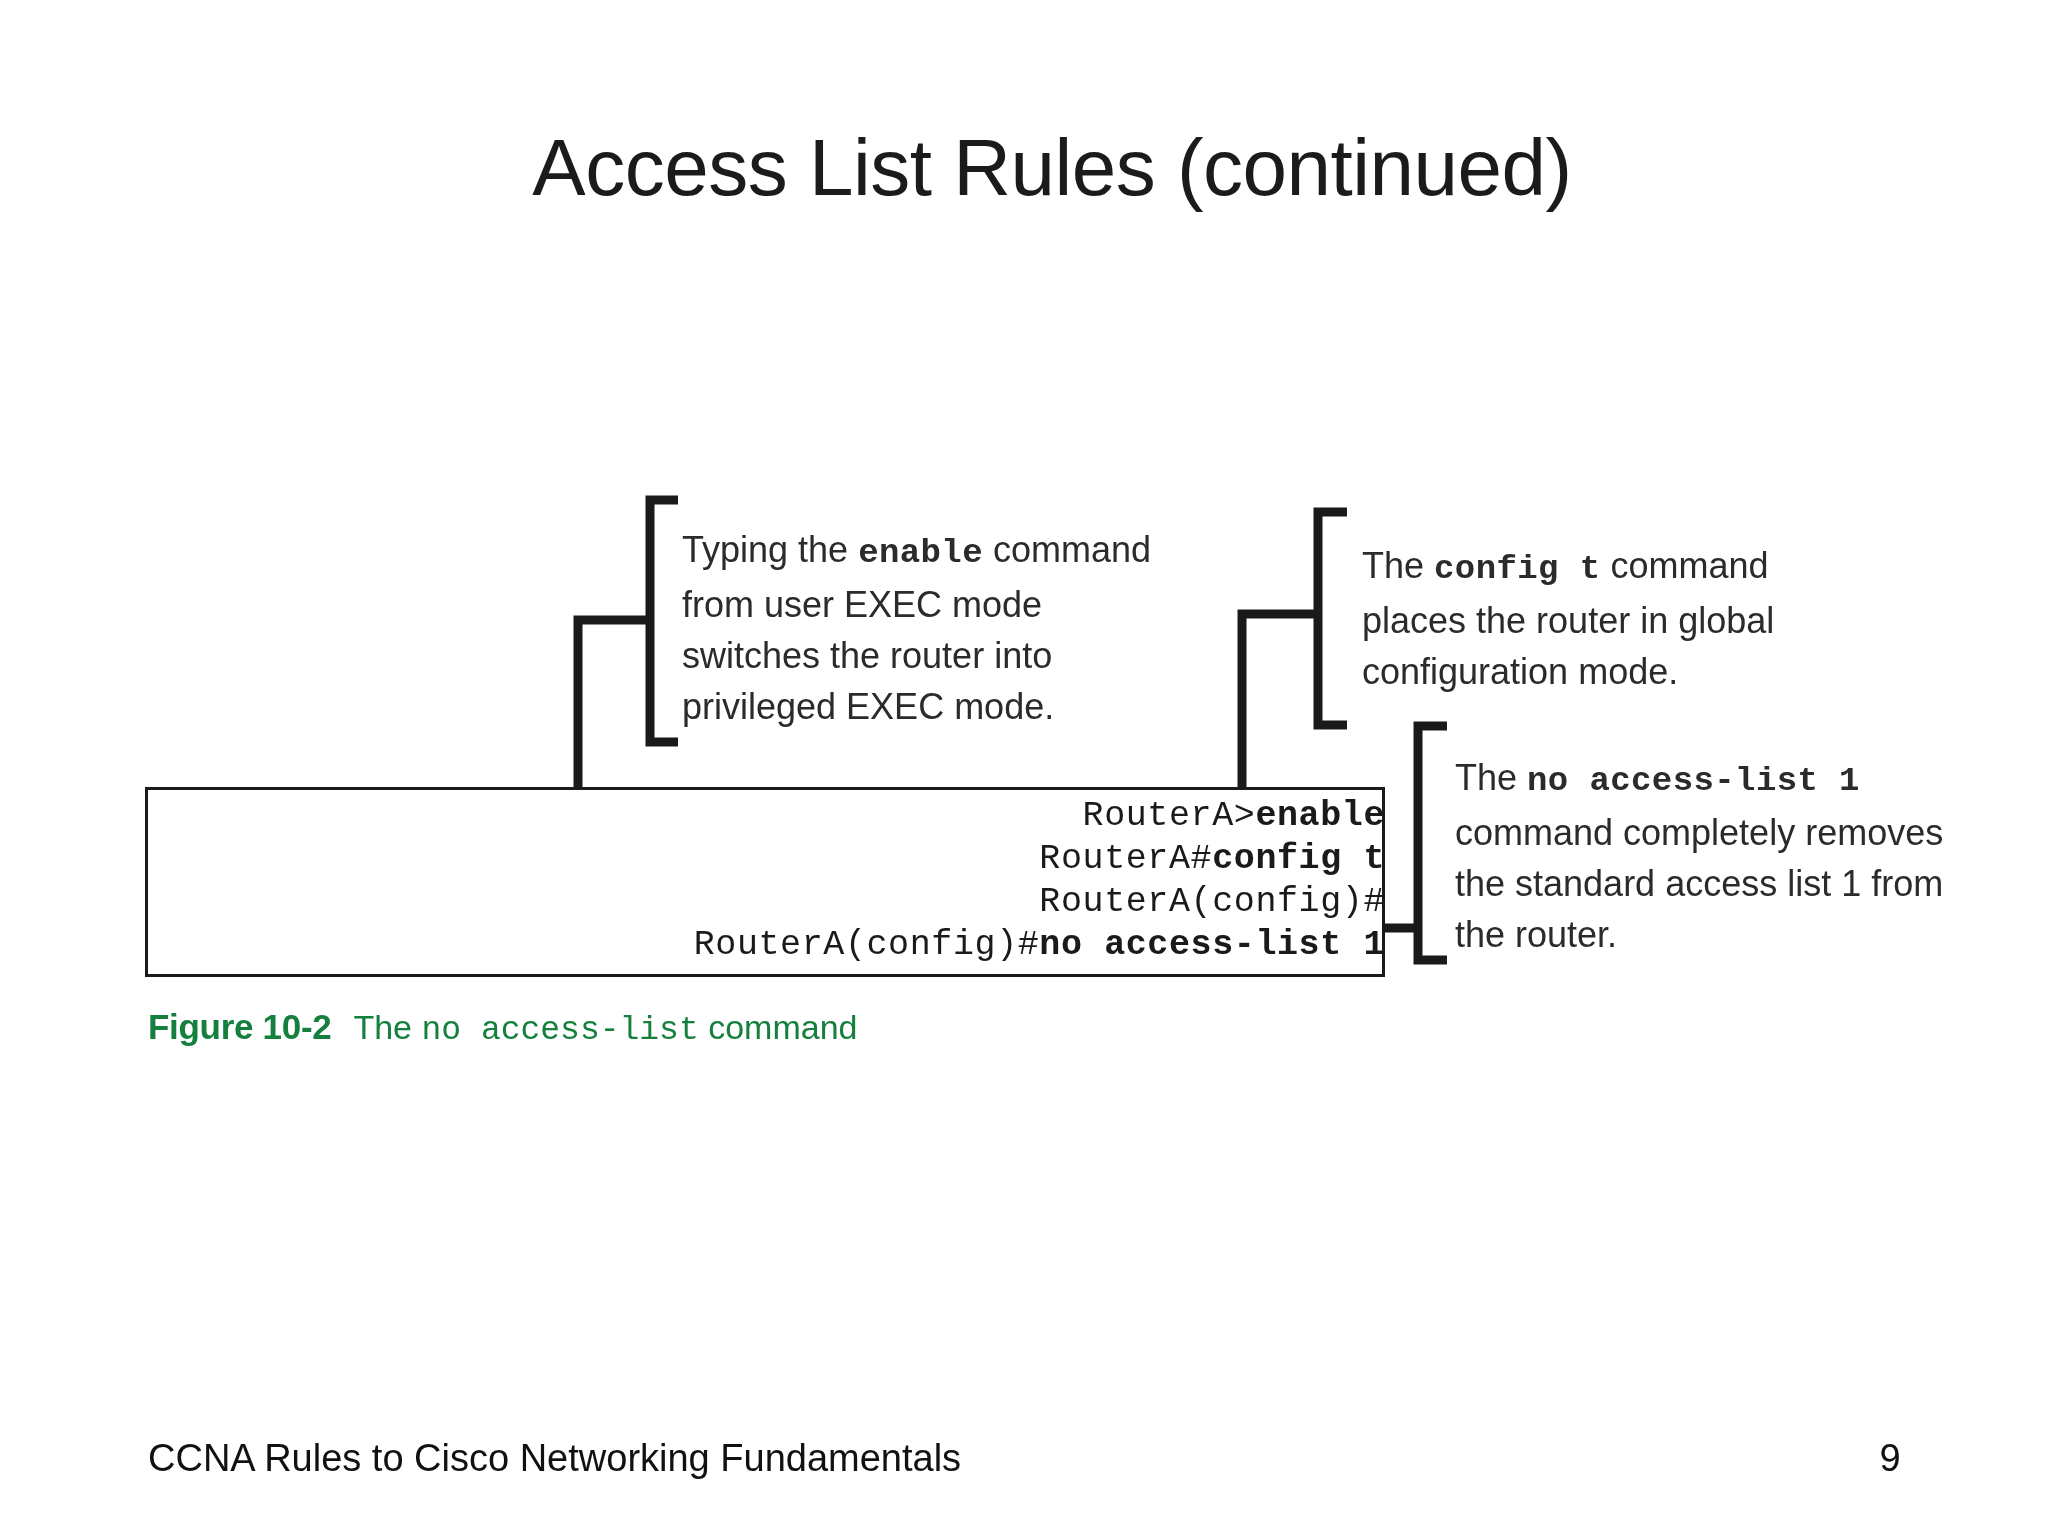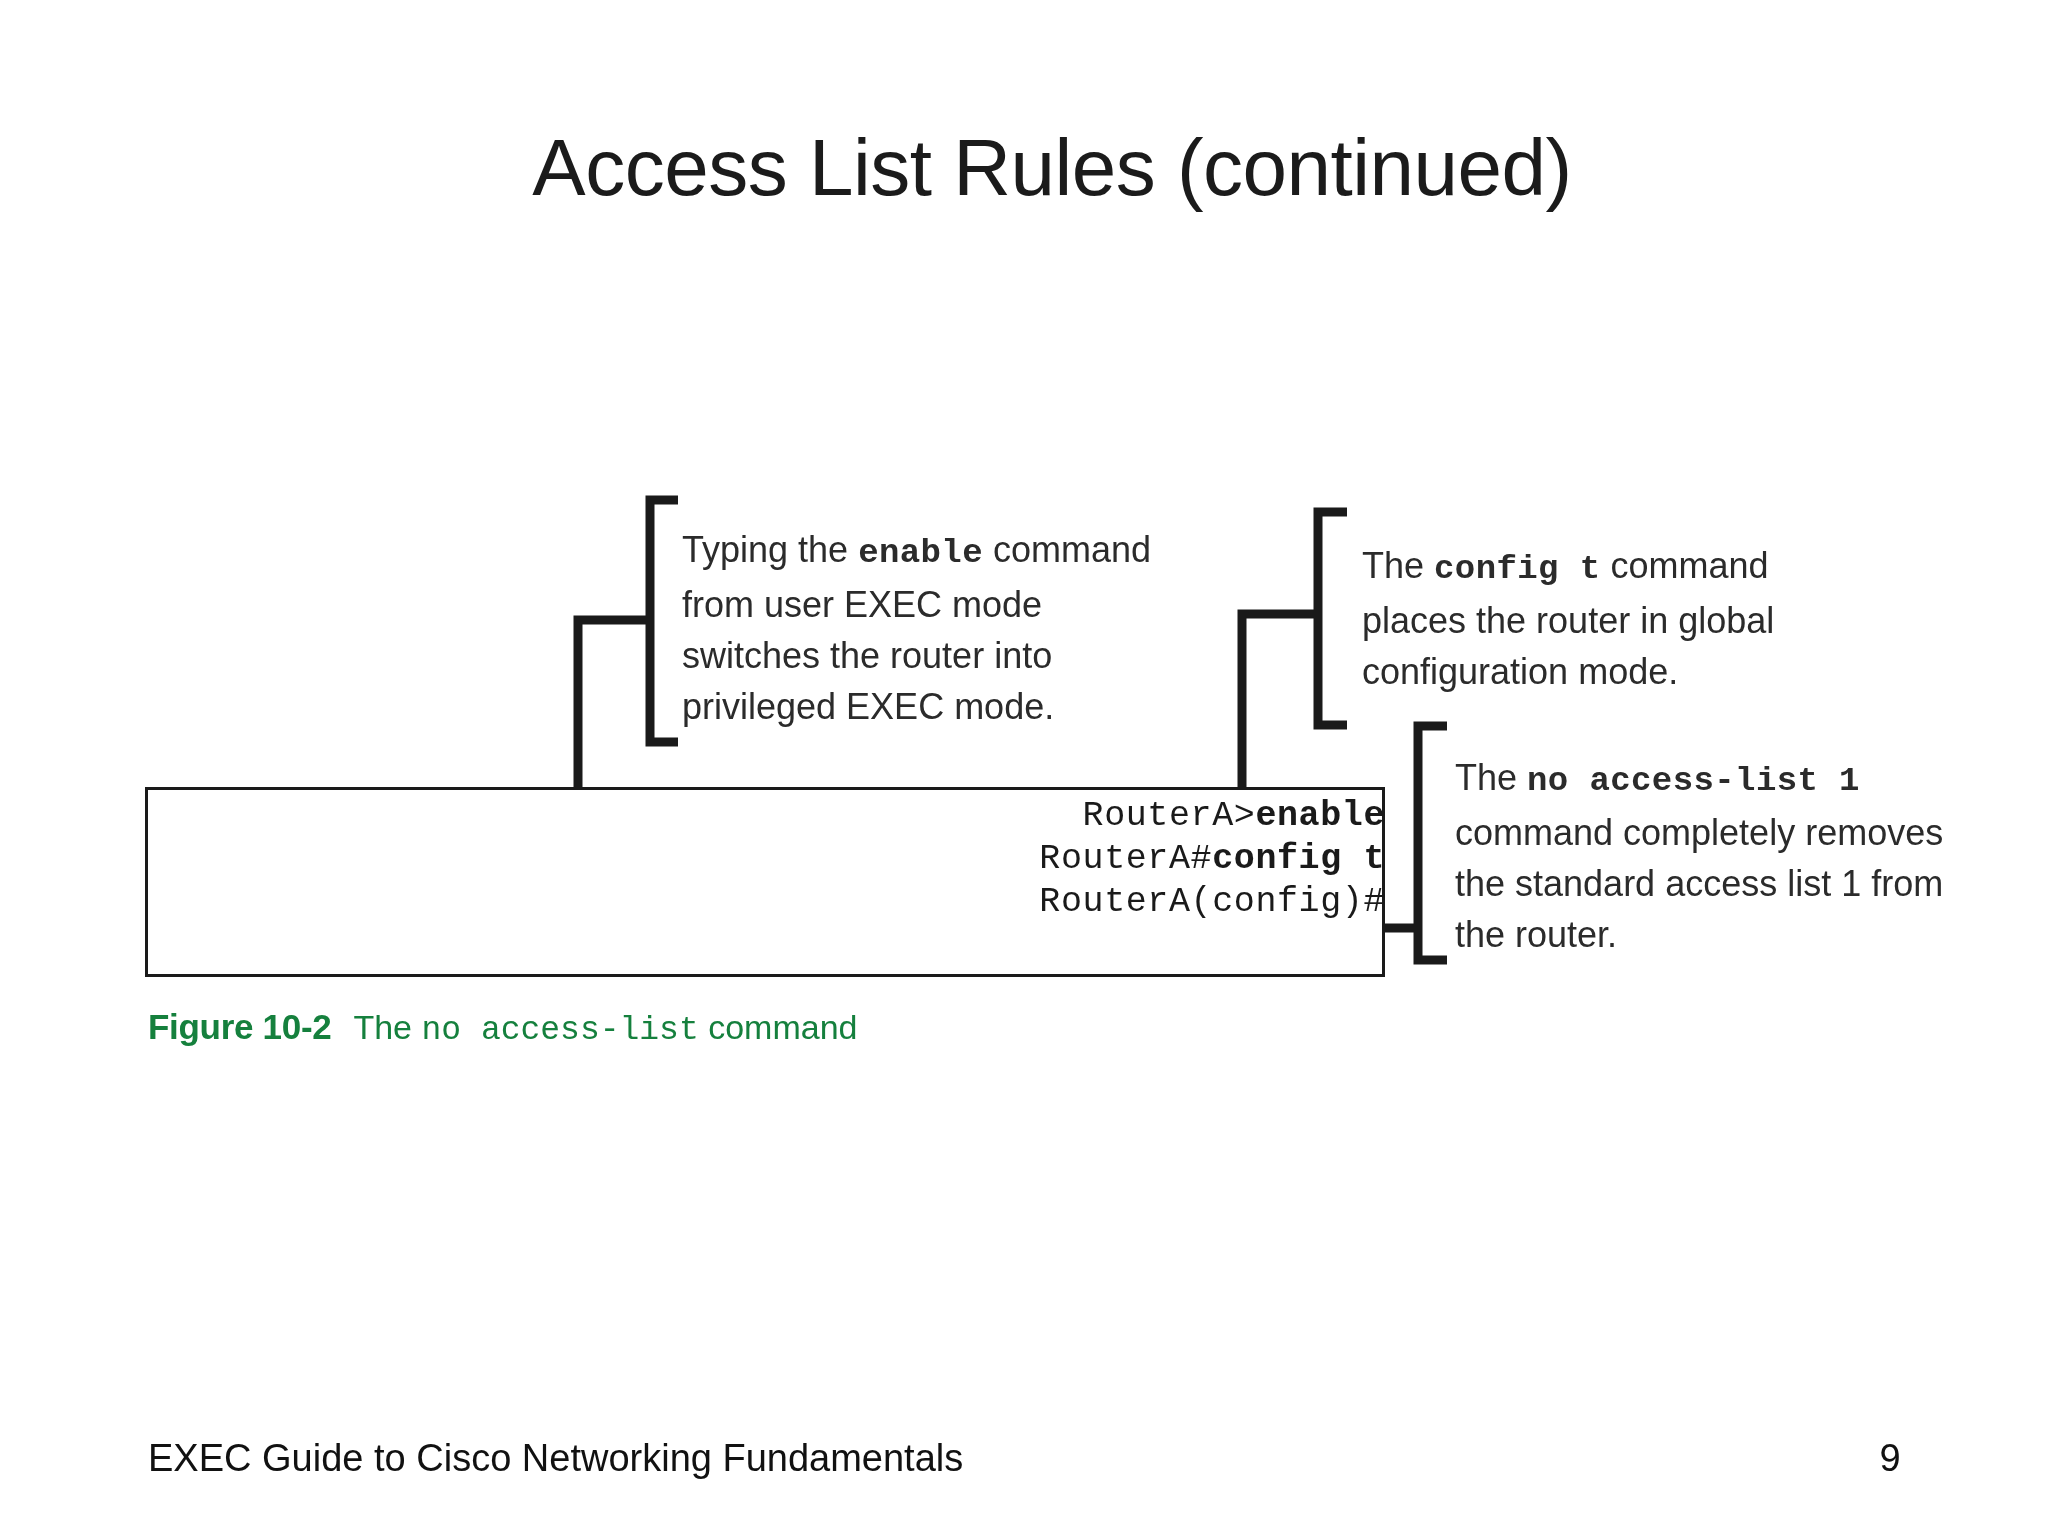--- a/index.html
+++ b/index.html
@@ -189,22 +189,23 @@
 
   <div class="callout" id="callout-nolist">
     <span>The </span><span class="mono">no access-list 1</span><span> command completely removes the standard access list 1 from the router.</span>
   </div>
 
   <div id="code-box"></div>
   <div id="code-lines">
     <div class="code-line"><span>RouterA&gt;</span><span class="cmd">enable</span></div>
     <div class="code-line"><span>RouterA#</span><span class="cmd">config t</span></div>
     <div class="code-line"><span>RouterA(config)#</span><span class="cmd"></span></div>
+    <div class="code-line"><span>RouterA(config)#</span><span class="cmd">no access-list 1</span></div>
   </div>
 
   <div id="caption">
     <span class="cap-label">Figure 10-2</span><span class="cap-text">The </span><span class="mono">no access-list</span><span> command</span>
   </div>
 
 </div>
 
-<div id="footer-text">EXEC Guide to Cisco Networking Fundamentals</div>
+<div id="footer-text">CCNA Rules to Cisco Networking Fundamentals</div>
 <div id="footer-page">9</div>
 
 </body></html>

